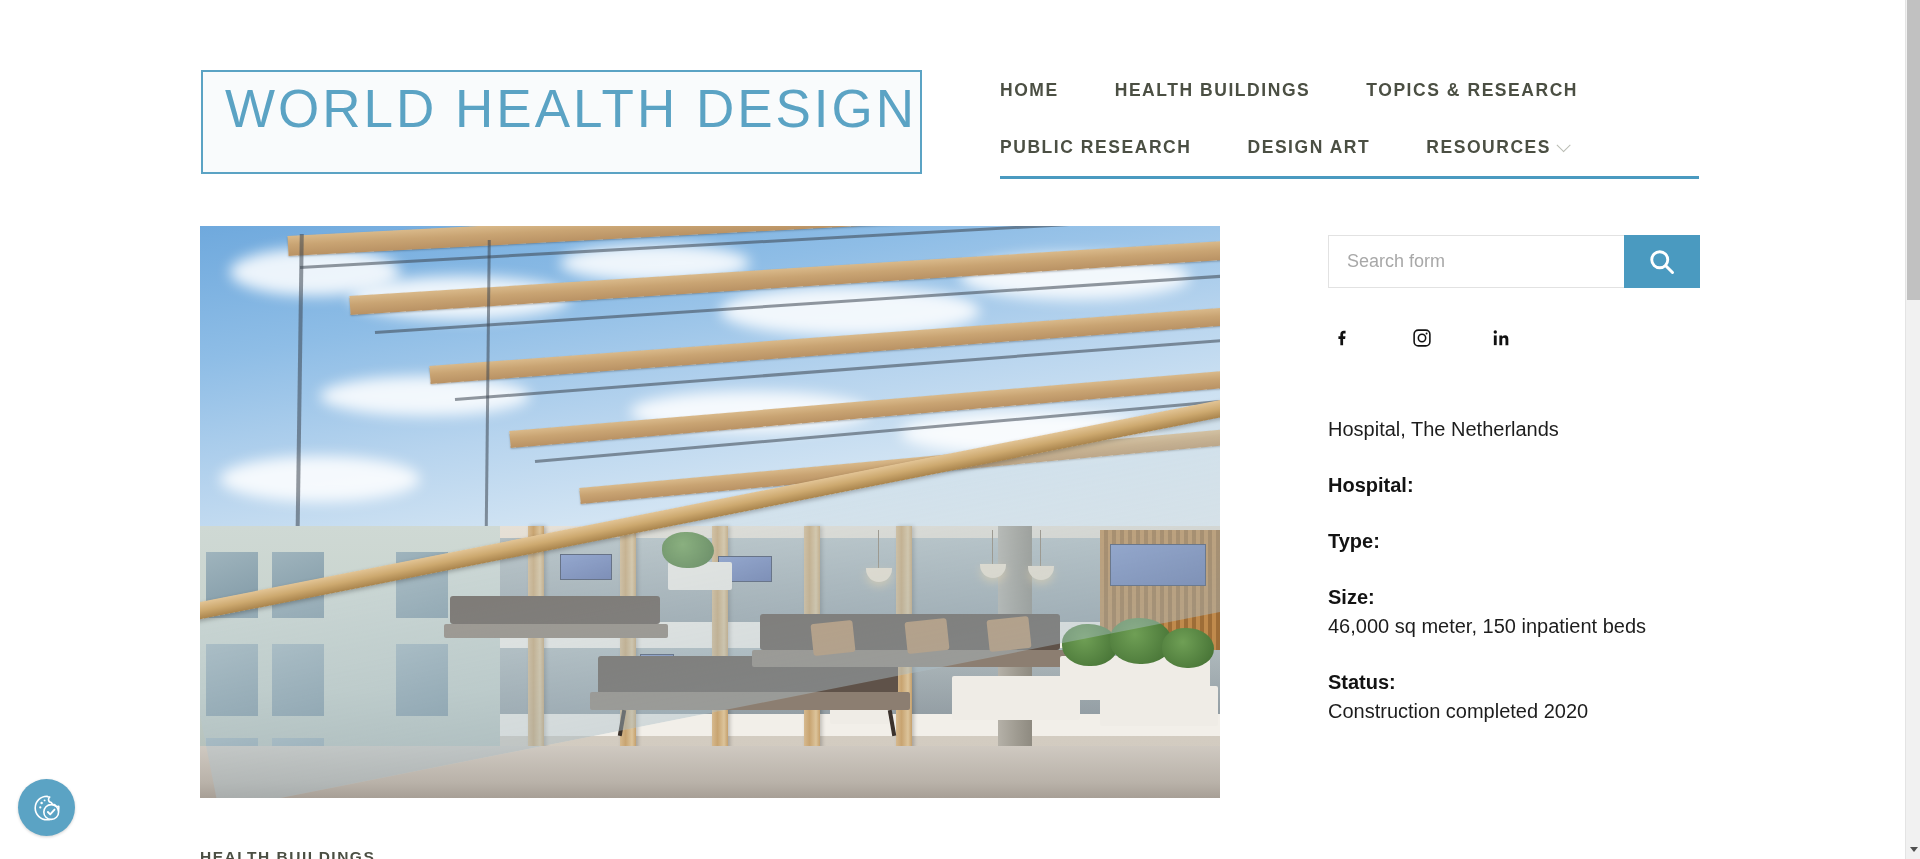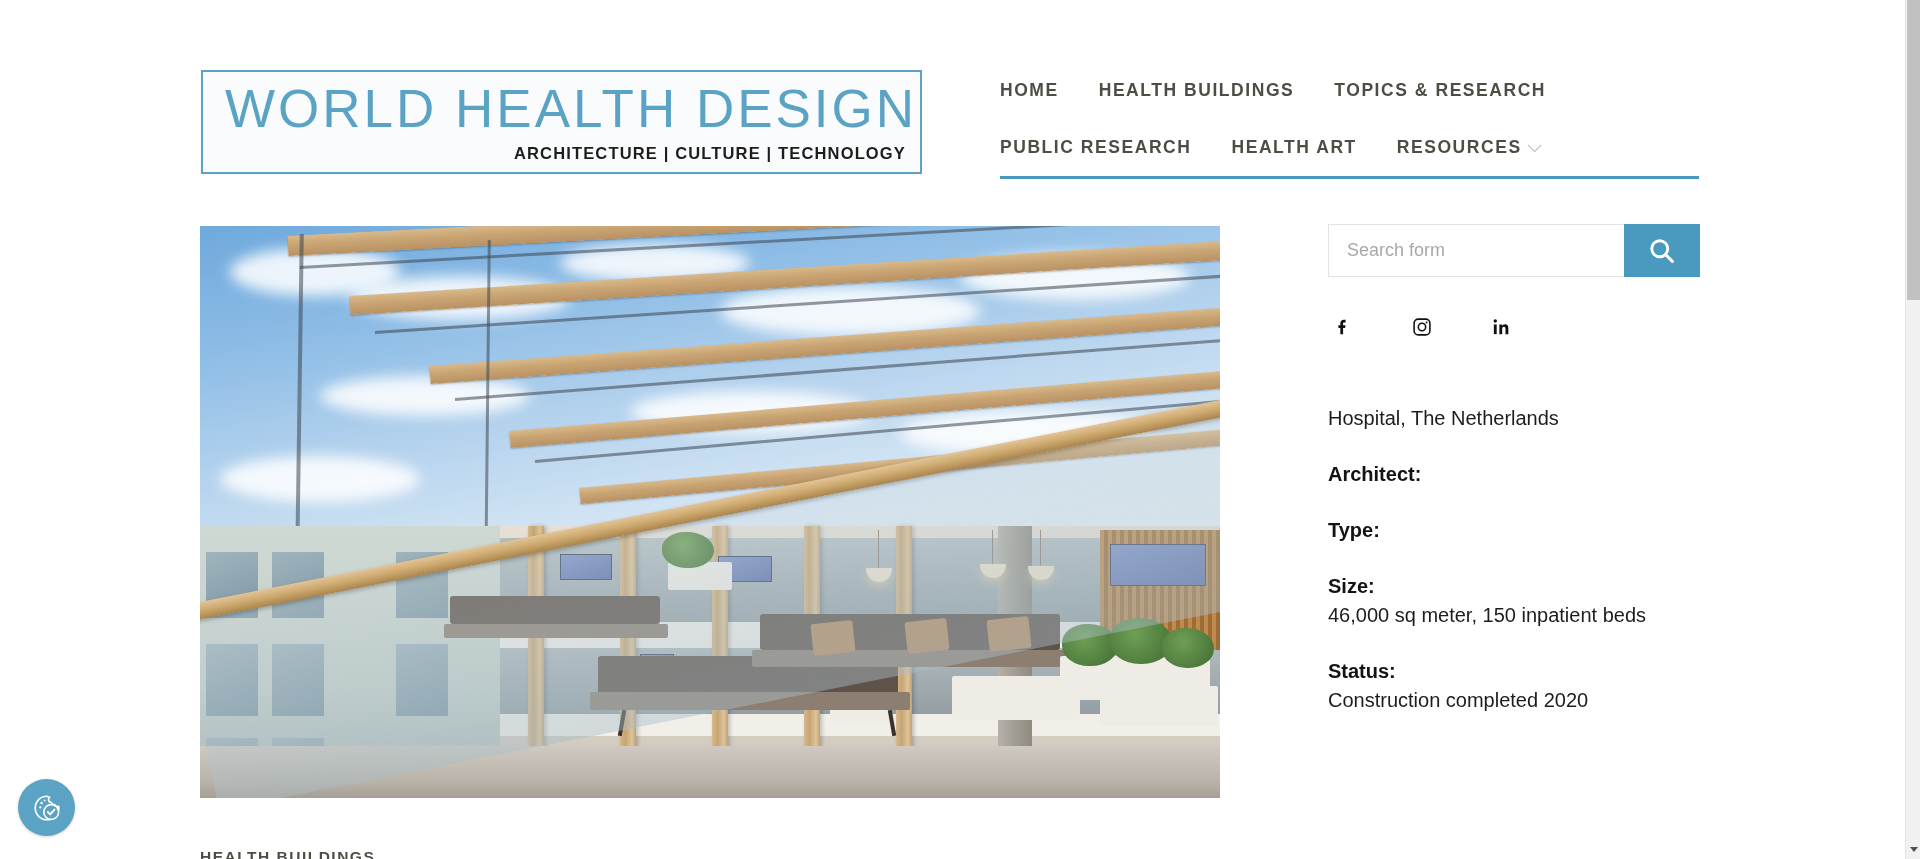--- a/index.html
+++ b/index.html
@@ -70,20 +70,21 @@
   
   #nav {
     position: absolute;
     left: 1000px; top: 62px;
     width: 700px;
   }
   .nav-row {
     display: flex;
     align-items: center;
     height: 57px;
+    gap: 16px;
   }
   .nav-item {
     font-size: 17.5px;
     letter-spacing: 1.55px;
     font-weight: 700;
     color: #4b4f43;
     white-space: nowrap;
     margin-right: 40px;
     cursor: pointer;
     font-family: "Liberation Sans", sans-serif;
@@ -270,21 +271,21 @@
     letter-spacing: 1.5px;
     font-weight: 700;
     color: #4b4f43;
     white-space: nowrap;
     font-family: "Liberation Sans", sans-serif;
   }
 
   
   #sidebar {
     position: absolute;
-    left: 1328px; top: 224px;
+    left: 1328px; top: 235px;
     width: 344px;
   }
 
   
   #search-wrap {
     position: relative;
     width: 372px; height: 53px;
     display: flex;
   }
   #search-input {
@@ -400,32 +401,31 @@
 <body>
 
 <div id="page">
 
   <div id="viewport">
 
     <div id="header">
 
       <div id="logo-box">
         <div id="logo-title">WORLD HEALTH DESIGN</div>
-        <div id="logo-tagline">ARCHITECTURE | CULTURE | TECHNOLOGY</div>
       </div>
 
       <div id="nav">
         <div class="nav-row">
           <div class="nav-item">HOME</div>
           <div class="nav-item">HEALTH BUILDINGS</div>
           <div class="nav-item">TOPICS &amp; RESEARCH</div>
         </div>
         <div class="nav-row">
           <div class="nav-item">PUBLIC RESEARCH</div>
-          <div class="nav-item">HEALTH ART</div>
+          <div class="nav-item">DESIGN ART</div>
           <div class="nav-item">
             <span>RESOURCES</span>
             <span class="chev"></span>
           </div>
         </div>
       </div>
       <div id="nav-underline"></div>
     </div>
 
     <div id="hero-photo">
@@ -569,21 +569,21 @@
             <path d="M10.2 9.2h3.0v1.5c.5-.9 1.6-1.7 3.2-1.7 2.6 0 3.6 1.7 3.6 4.4v6.4h-3.1v-5.8c0-1.5-.5-2.4-1.8-2.4-1.1 0-1.8.8-1.8 2.3v5.9h-3.1V9.2z"></path>
           </svg>
         </span>
       </div>
 
       <div id="meta">
         <div class="meta-block">
           <div class="meta-value">Hospital, The Netherlands</div>
         </div>
         <div class="meta-block">
-          <div class="meta-label">Architect:</div>
+          <div class="meta-label">Hospital:</div>
         </div>
         <div class="meta-block">
           <div class="meta-label">Type:</div>
         </div>
         <div class="meta-block">
           <div class="meta-label">Size:</div>
           <div class="meta-value">46,000 sq meter, 150 inpatient beds</div>
         </div>
         <div class="meta-block">
           <div class="meta-label">Status:</div>

